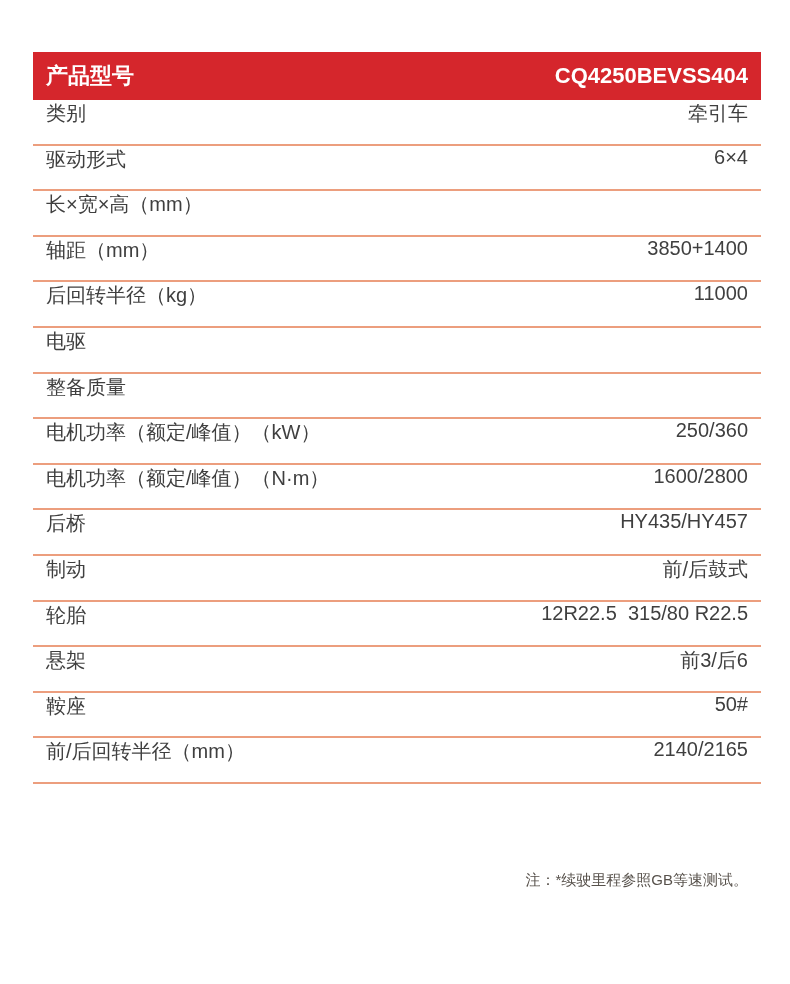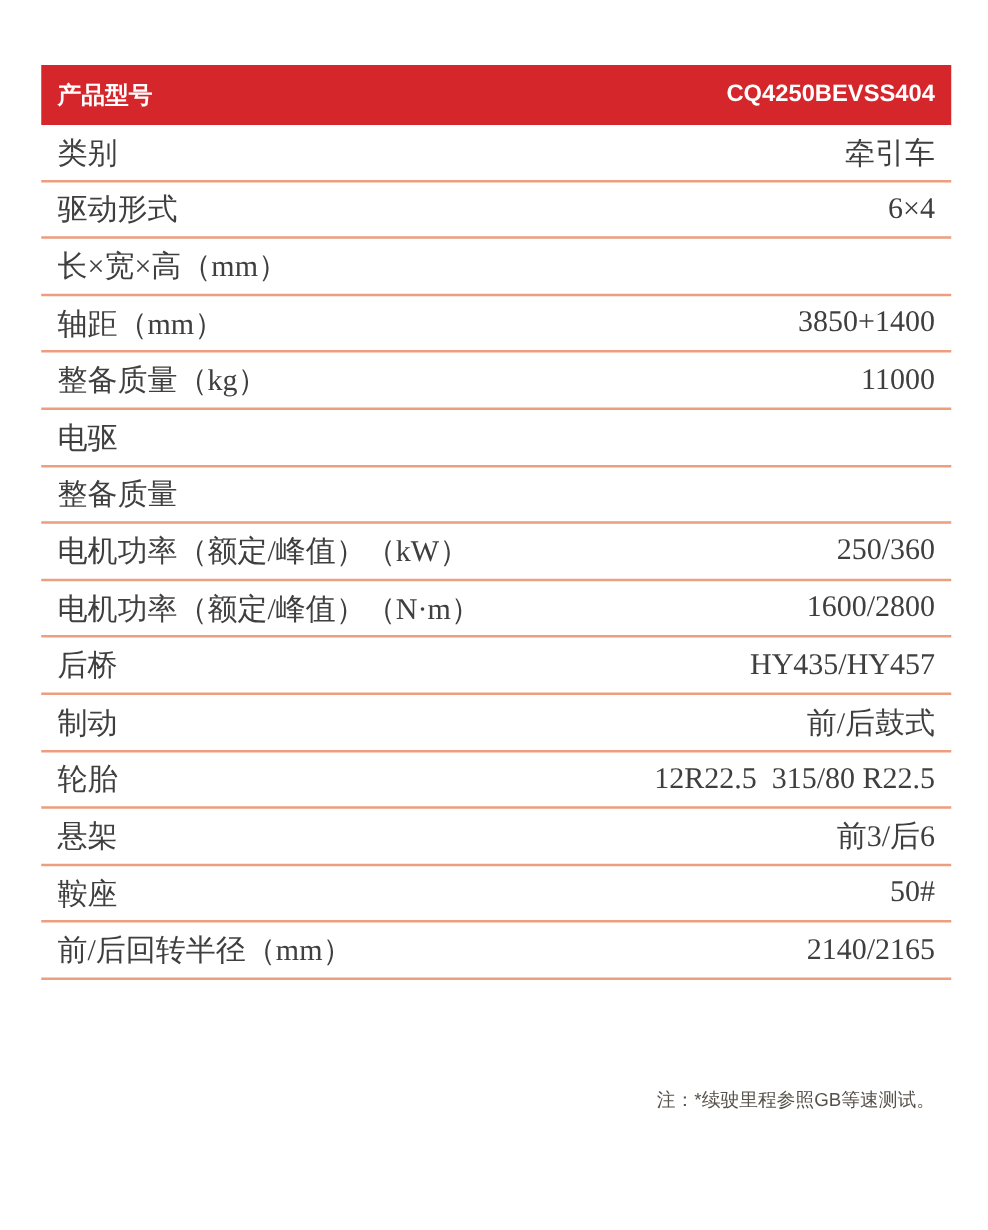--- a/index.html
+++ b/index.html
@@ -17,39 +17,37 @@
     width: 728px;
   }
   .sheet-header {
     height: 48px;
     background: var(--brand-red, #d5262c);
     color: var(--header-text, #ffffff);
     display: flex;
     align-items: center;
     justify-content: space-between;
     padding: 0 13px;
-    font-size: 19px;
+    font-size: 22px;
     font-weight: bold;
     gap: 48px;
   }
   .sheet-body {
     height: 684px;
     display: flex;
     flex-direction: column;
   }
   .spec-row {
     flex: 1 1 0;
     display: flex;
-    align-items: center;
     justify-content: space-between;
     padding: 0 13px;
     border-bottom: 2px solid var(--divider, #ec9e7e);
-    font-size: 24px;
+    font-size: 20px;
     color: var(--text, #3f3f3f);
-    font-family: Liberation Serif, serif;
   }
   .spec-row .row-label,
   .spec-row .row-value {
     white-space: pre;
   }
   .row-value { text-align: right; }
   .footnote {
     position: absolute;
     top: 871px;
     right: 42px;
@@ -80,21 +78,21 @@
   <div class="spec-row">
     <span class="row-label">长×宽×高（mm）</span>
   </div>
 
   <div class="spec-row">
     <span class="row-label">轴距（mm）</span>
     <span class="row-value">3850+1400</span>
   </div>
 
   <div class="spec-row">
-    <span class="row-label">整备质量（kg）</span>
+    <span class="row-label">后回转半径（kg）</span>
     <span class="row-value">11000</span>
   </div>
 
   <div class="spec-row">
     <span class="row-label">电驱</span>
   </div>
 
   <div class="spec-row">
     <span class="row-label">整备质量</span>
   </div>

